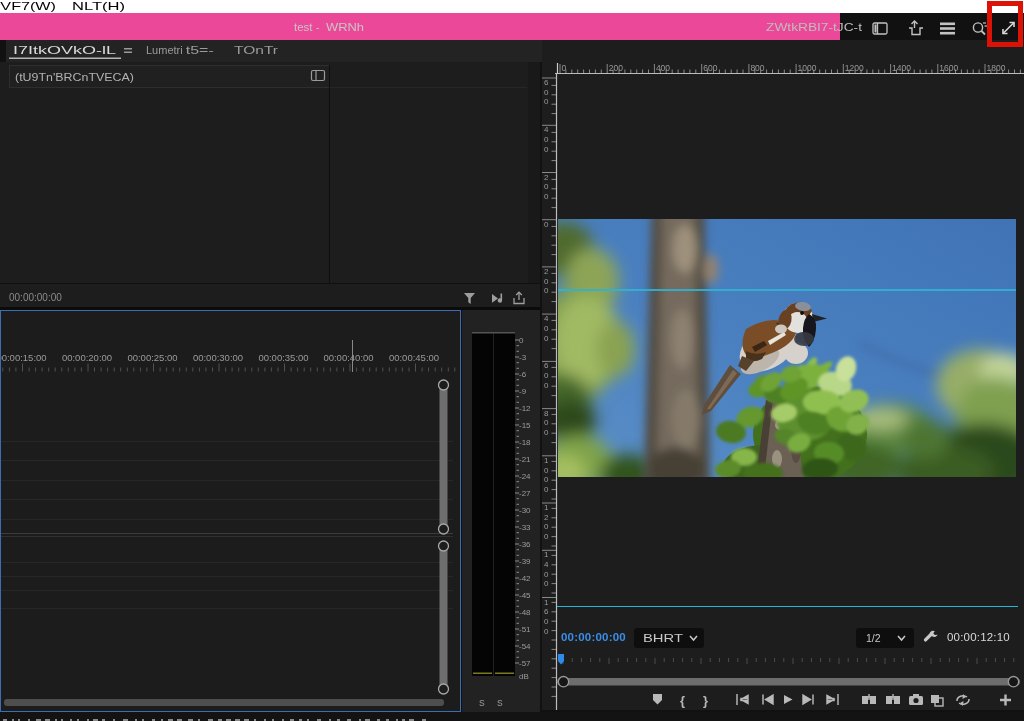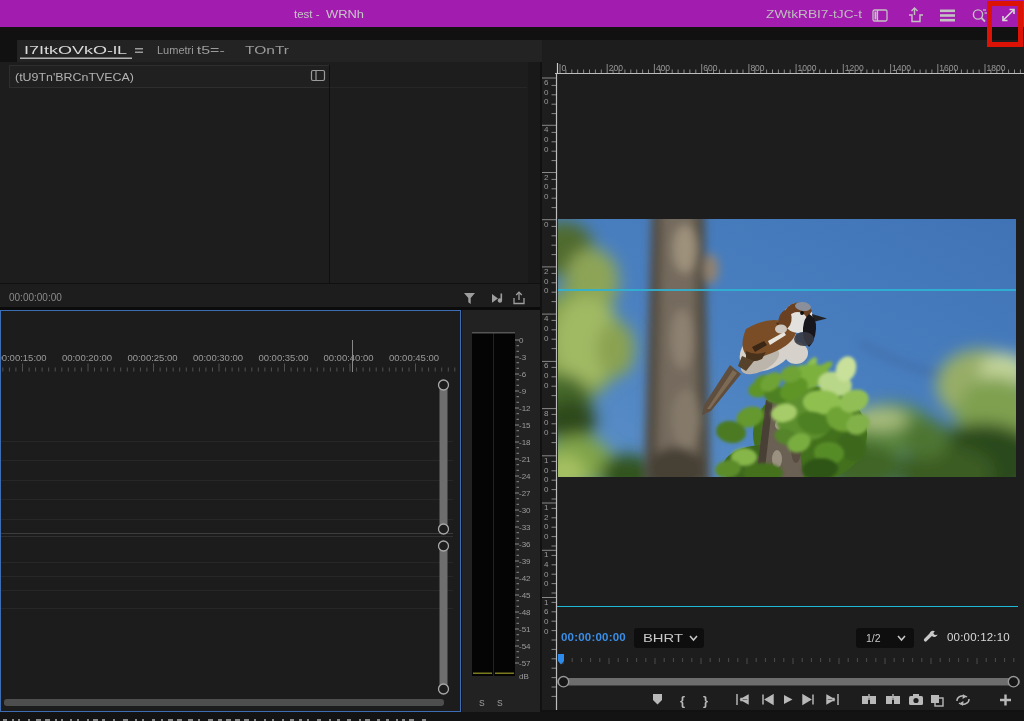--- a/index.html
+++ b/index.html
@@ -1,19 +1,19 @@
 <!DOCTYPE html>
 <html><head><meta charset="utf-8">
 <style>
   html,body{margin:0;padding:0;width:1024px;height:721px;overflow:hidden;background:#111;
     font-family:"Liberation Sans",sans-serif;}
   .abs{position:absolute;}
   #menubar{left:0;top:0;width:1024px;height:13px;background:#ffffff;color:#000;font-size:11px;}
-  #titlebar{left:0;top:0;width:1024px;height:27px;background:#a21caf;}
-  #lefttabs{left:17px;top:40px;width:592px;height:22px;background:#232323;}
+  #titlebar{left:0;top:13px;width:840px;height:27px;background:#ec4899;}
+  #lefttabs{left:6px;top:40px;width:592px;height:22px;background:#232323;}
   #leftcontent{left:0;top:62px;width:540px;height:245px;background:#1d1d1d;}
   #tlpanel{left:0;top:310px;width:459px;height:400px;background:#1c1c1c;border:1px solid #3d6db5;}
   #meterpanel{left:462px;top:310px;width:78px;height:402px;background:#222222;}
   #progpanel{left:542px;top:40px;width:482px;height:670px;background:#1d1d1d;}
   #progtabs{left:0px;top:0px;width:482px;height:22px;background:#232323;}
   #bottomstrip{left:0;top:712px;width:1024px;height:9px;background:#131313;}
   #redbox{left:987px;top:1px;width:36px;height:46px;border:5px solid #dc1207;box-sizing:border-box;z-index:50;}
 </style></head>
 <body>
 <div class="abs" id="menubar">

